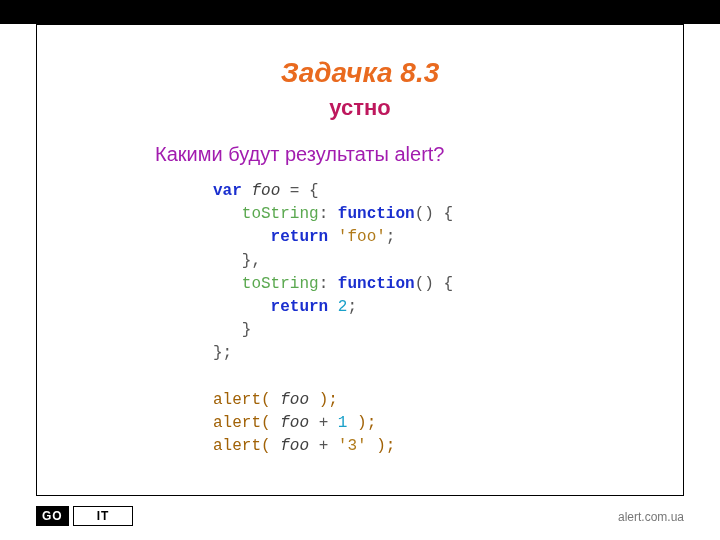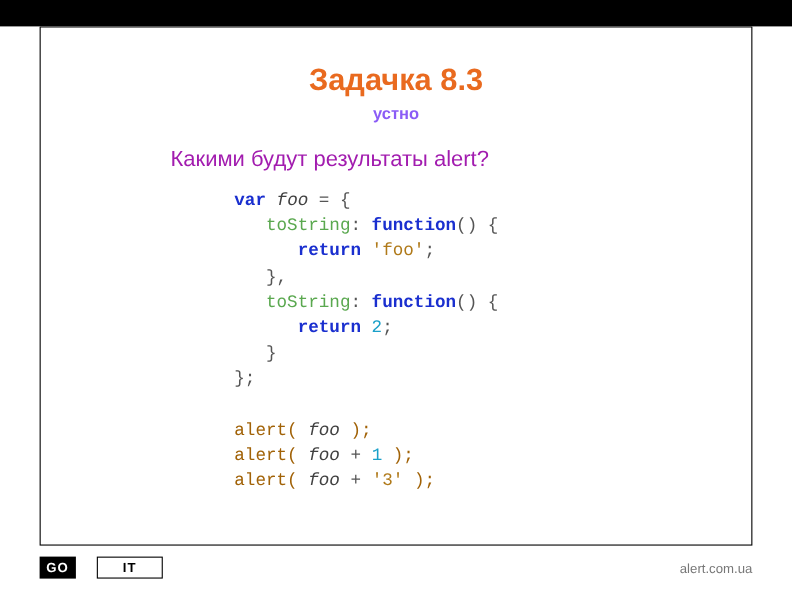--- a/index.html
+++ b/index.html
@@ -1,32 +1,32 @@
 <!DOCTYPE html>
 <html><head>
 <meta charset="utf-8">
 <style>
   * { box-sizing: border-box; margin: 0; padding: 0; }
   html, body { width: 720px; height: 540px; font-family: Arial, Helvetica, sans-serif; background: #fff; }
   .stage { width: 720px; height: 540px; background: #fff; position: relative; }
   .topbar { position: absolute; top: 0; left: 0; right: 0; height: 24px; background: #000; }
   .frame { position: absolute; top: 24px; left: 36px; right: 36px; bottom: 44px; border: 1px solid #000; background: #fff; padding: 26px 40px 20px 40px; }
-  .title { text-align: center; color: #e96a1f; font-size: 28px; font-weight: 700; margin-top: 6px; }
-  .subtitle { text-align: center; color: #8b5cf6; font-size: 15px; font-weight: 700; margin-top: 6px; }
+  .title { text-align: center; color: #e96a1f; font-size: 28px; font-weight: 700; margin-top: 6px; font-style: italic; }
+  .subtitle { text-align: center; color: #be185d; font-size: 22px; font-weight: 700; margin-top: 6px; }
   .question { text-align: left; color: #a21caf; font-size: 20px; margin-top: 22px; margin-left: 78px; }
   .code { font-family: "Courier New", Consolas, monospace; font-size: 16px; line-height: 1.45; margin-top: 14px; margin-left: 136px; color: #222; white-space: pre; }
   .kw { color: #1a2fcf; font-weight: 700; }
   .ident { color: #404040; font-style: italic; }
   .prop { color: #5aa84f; }
   .str { color: #b07a1a; }
   .num { color: #1aa0c9; }
   .punct { color: #555; }
   .call { color: #a16207; }
   .footer { position: absolute; left: 0; right: 0; bottom: 0; height: 44px; }
-  .logo { position: absolute; left: 36px; bottom: 14px; height: 20px; display: flex; gap: 19px; }
+  .logo { position: absolute; left: 36px; bottom: 14px; height: 20px; display: flex; gap: 4px; }
   .logo .go { background: #000; color: #fff; font-weight: 800; font-size: 12px; letter-spacing: 1px; padding: 3px 6px; display: flex; align-items: center; }
   .logo .it { color: #000; font-weight: 800; font-size: 12px; letter-spacing: 1px; padding: 2px 23px; border: 1px solid #000; display: flex; align-items: center; }
   .url { position: absolute; right: 36px; bottom: 16px; color: #777; font-size: 12px; }
 </style>
 </head>
 <body>
 
 <div class="stage">
   <div class="topbar"></div>
 

